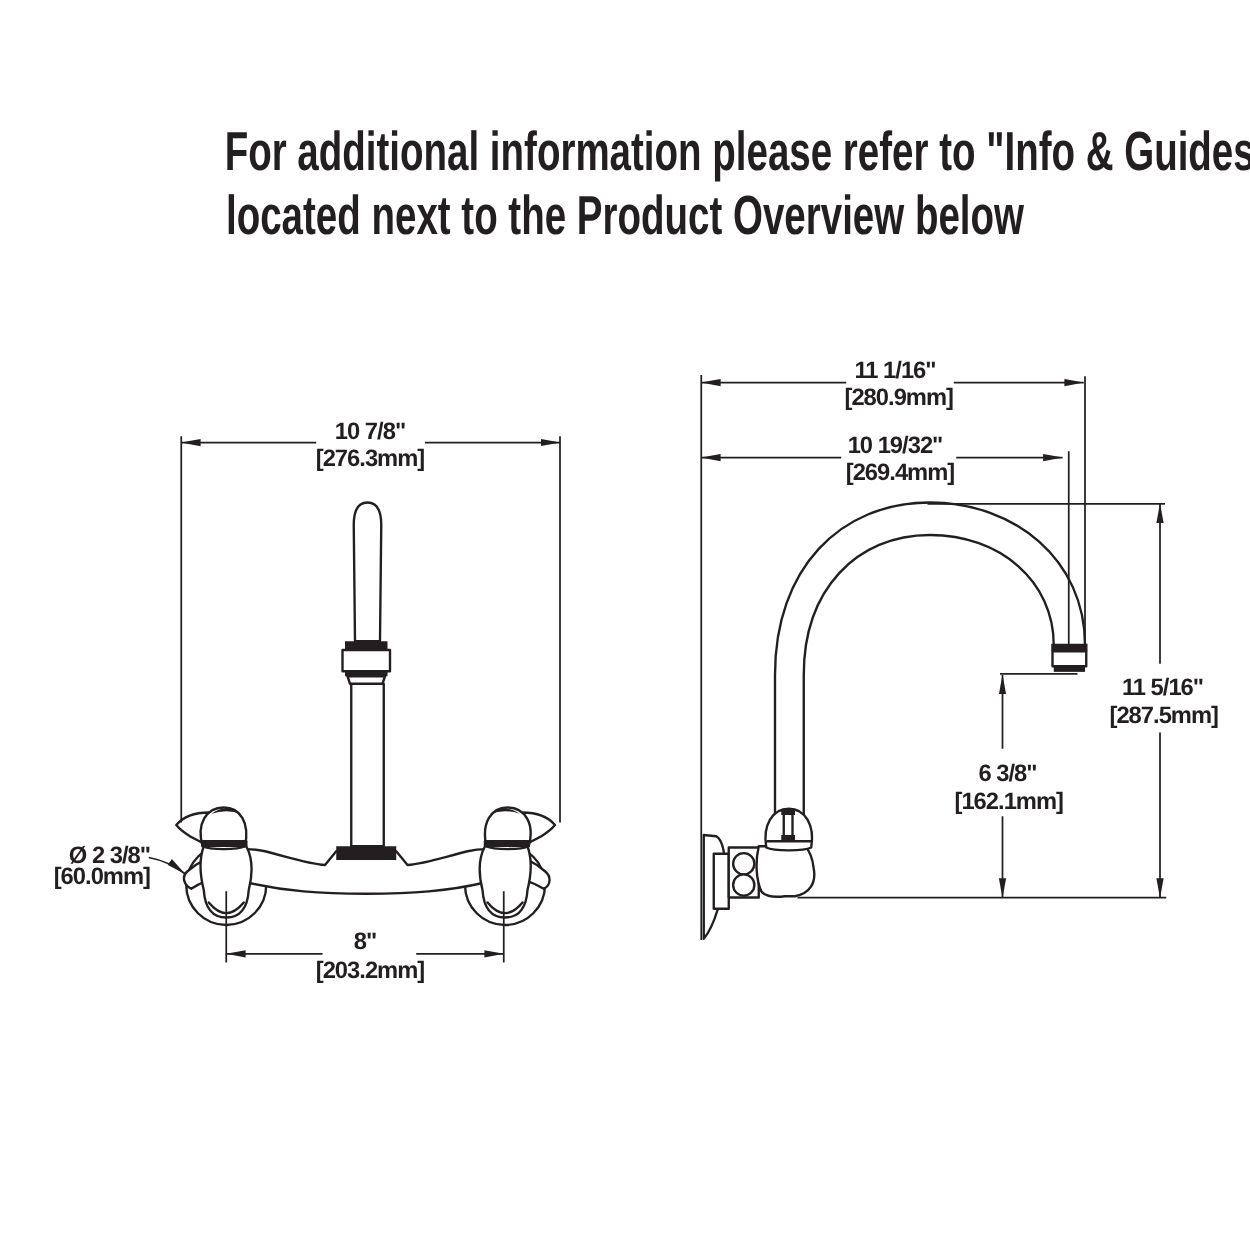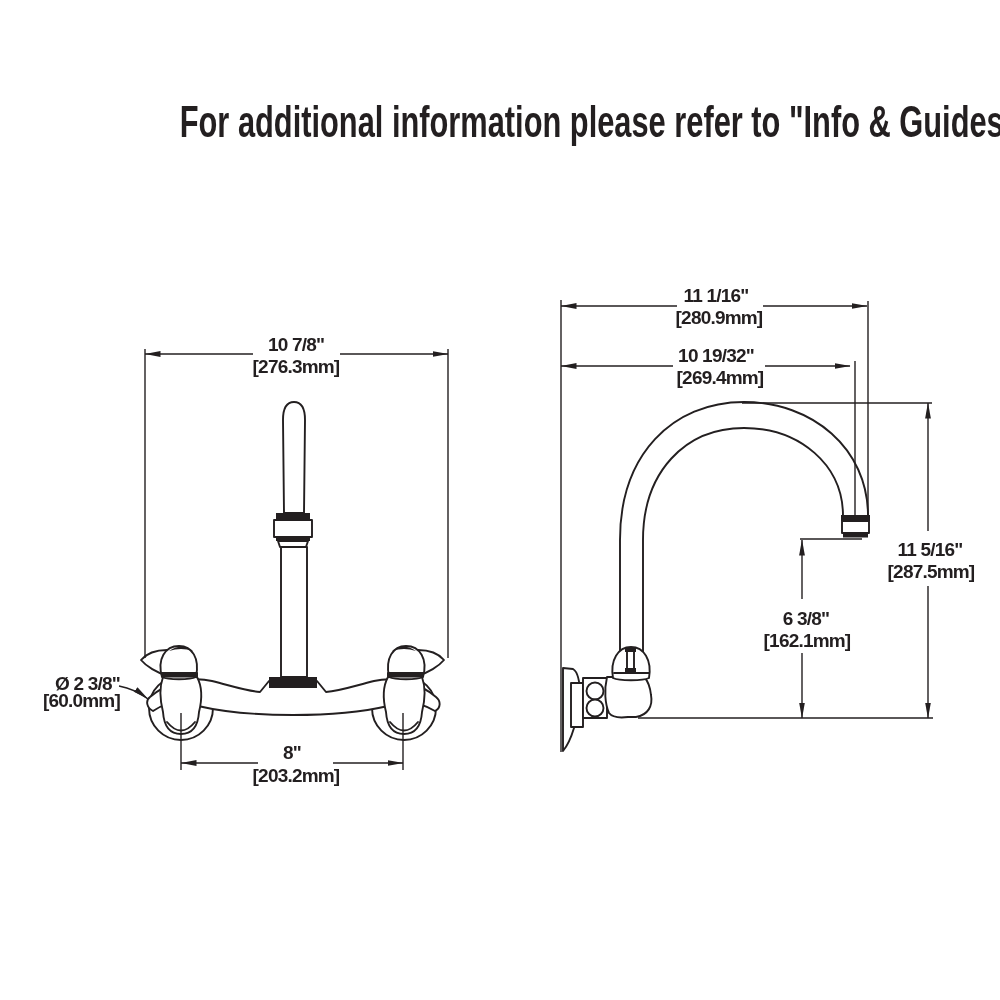--- a/index.html
+++ b/index.html
@@ -29,20 +29,21 @@
     font-weight:bold; font-size:19px; letter-spacing:-0.8px;
   }
 </style>
 </head>
 <body>
 
 <div class="sheet">
 
   <div class="hdr">
     <div><span class="squeeze">For additional information please refer to "Info &amp; Guides"</span></div>
+    <div><span class="squeeze">located next to the Product Overview below</span></div>
   </div>
 
   <svg class="drawing" width="1000" height="1000" viewBox="0 0 1000 1000">
     <defs>
       <marker id="arw" viewBox="0 0 16 8" refX="15.5" refY="4" markerWidth="16" markerHeight="8" markerUnits="userSpaceOnUse" orient="auto-start-reverse">
         <path d="M16,4 L0,1.1 L0,6.9 Z" fill="#231f20"></path>
       </marker>
     </defs>
 
     <g>

